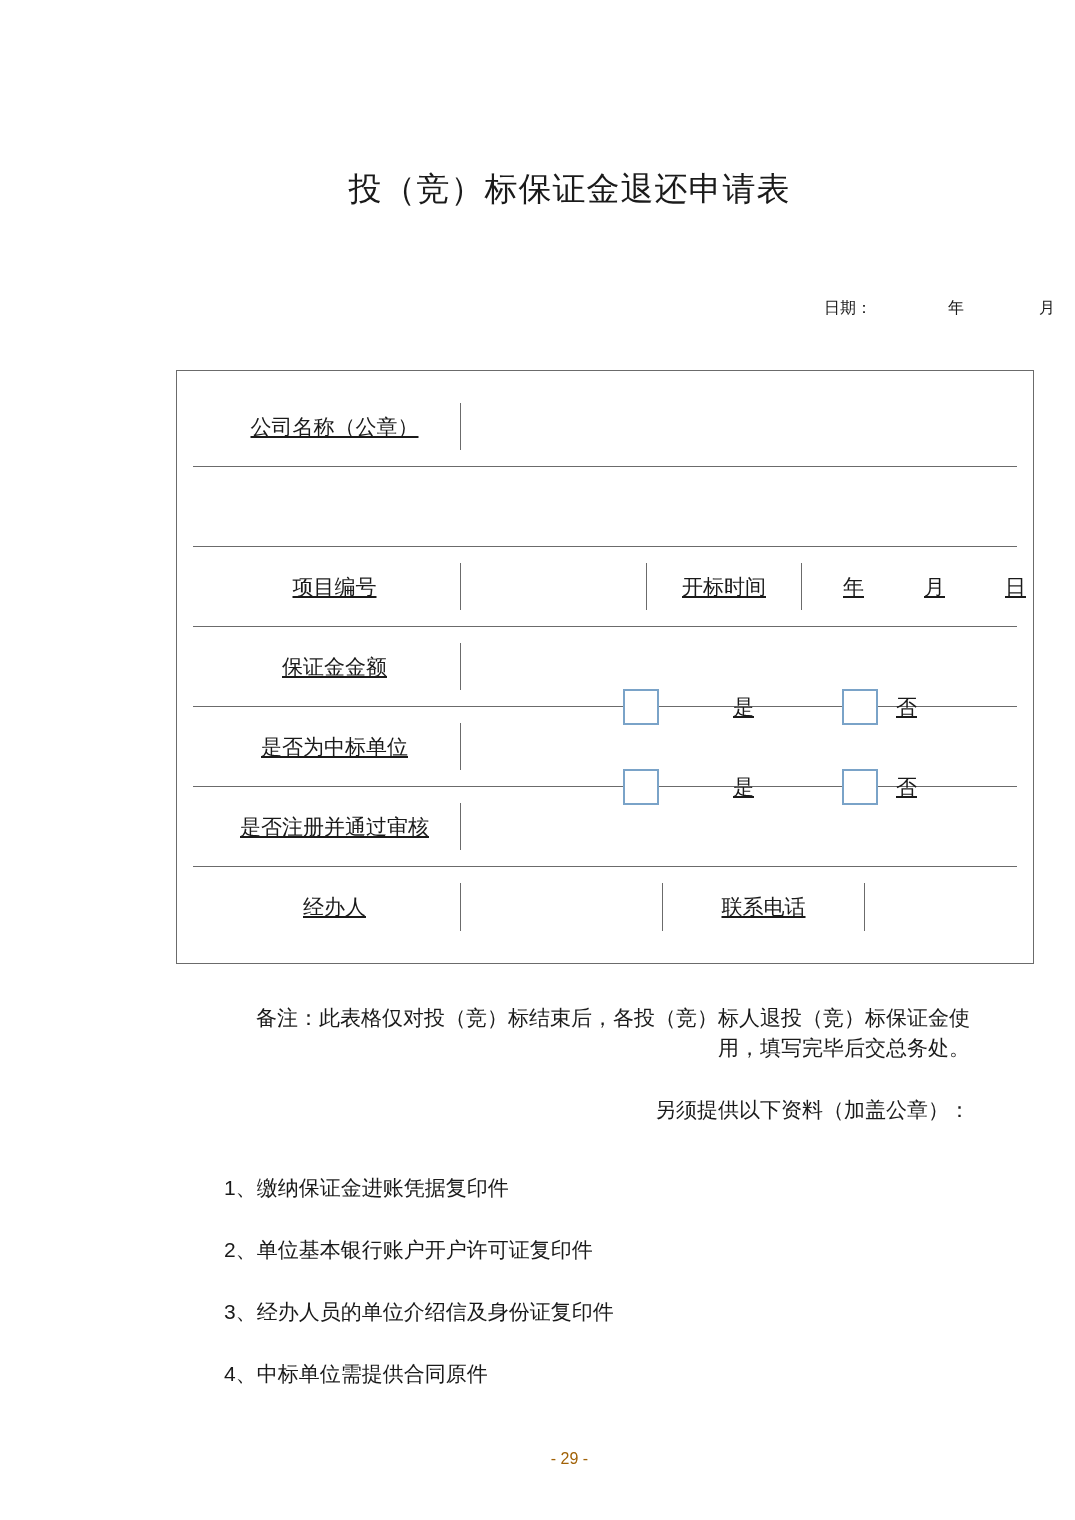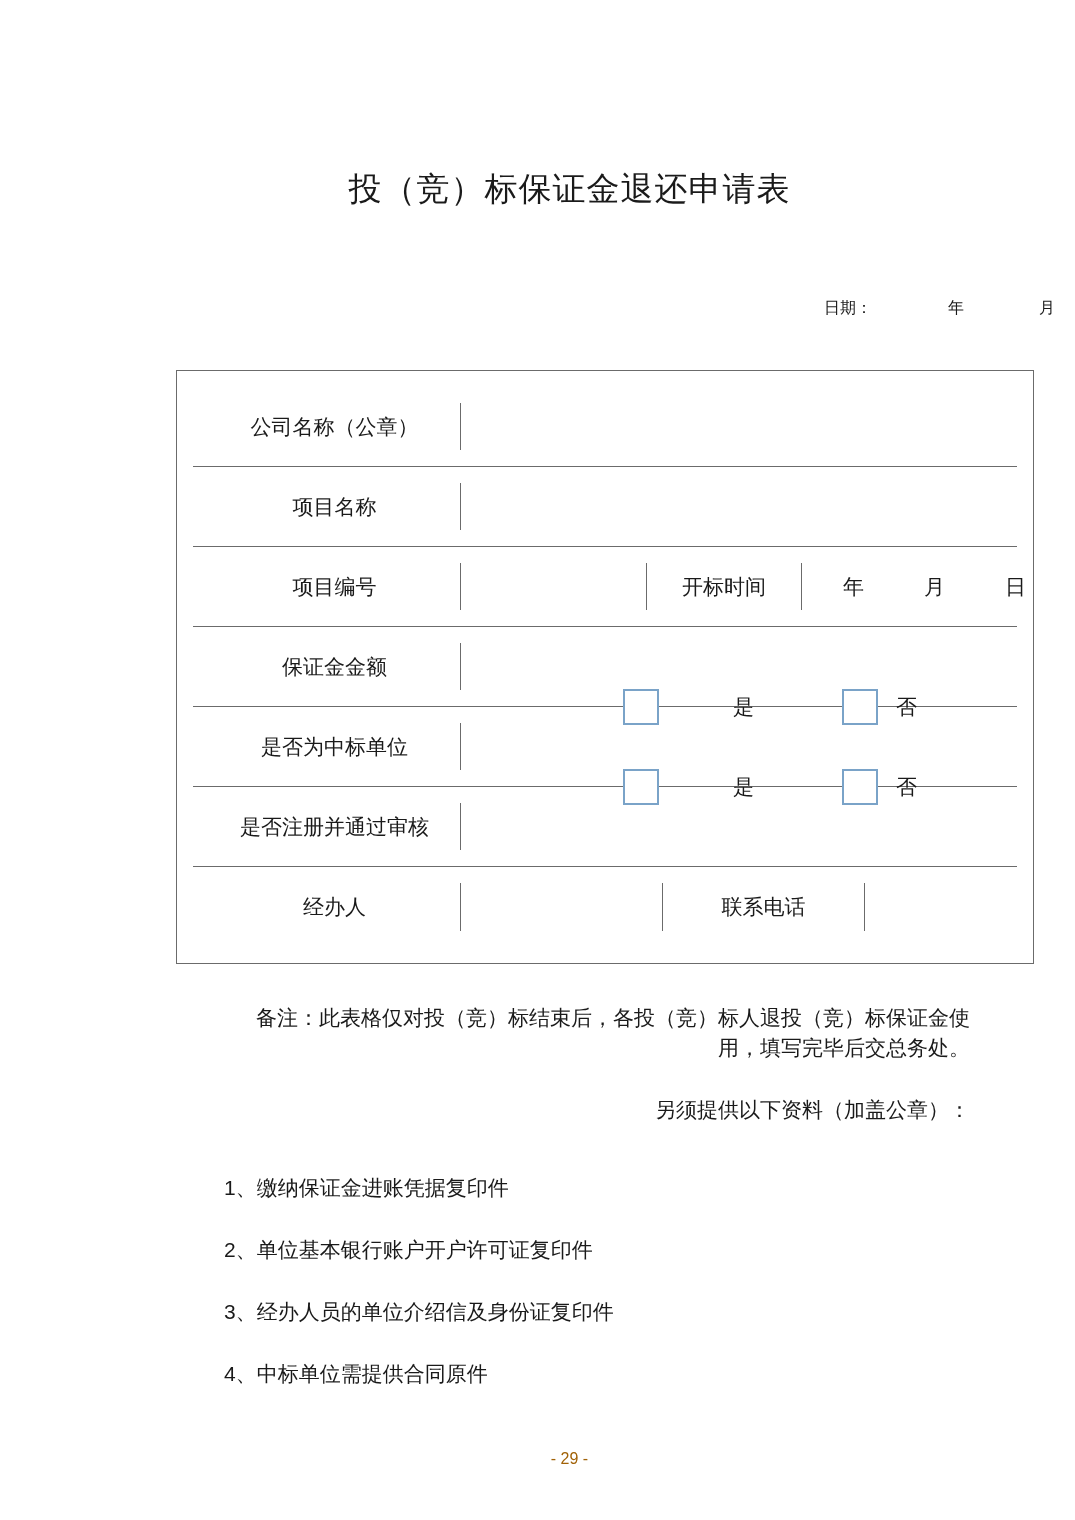--- a/index.html
+++ b/index.html
@@ -54,20 +54,21 @@
     border-bottom:1px solid var(--line);
   }
   .tr:last-child{border-bottom:none;}
   .td{
     border-right:1px solid var(--line);
     font-size:21px;
     display:flex;
     align-items:center;
     justify-content:center;
     text-align:right;
+    text-decoration:underline;
   }
   .td:last-child{border-right:none;}
   .col-a{width:252px;flex:none;}
   .col-b{width:606px;flex:none;}
   .w186{width:186px;flex:none;}
   .w155{width:155px;flex:none;}
   .w265{width:265px;flex:none;}
   .w202{width:202px;flex:none;}
 
   
@@ -129,21 +130,20 @@
     </div>
 
     <div class="form-table">
 
       <div class="tr">
         <div class="td col-a">公司名称（公章）</div>
         <div class="td col-b"></div>
       </div>
 
       <div class="tr">
-        <div class="td col-a">项目名称</div>
         <div class="td col-b"></div>
       </div>
 
       <div class="tr">
         <div class="td col-a">项目编号</div>
         <div class="td w186"></div>
         <div class="td w155">开标时间</div>
         <div class="td w265 ymd-cell">
           <span>年</span>
           <span>月</span>

